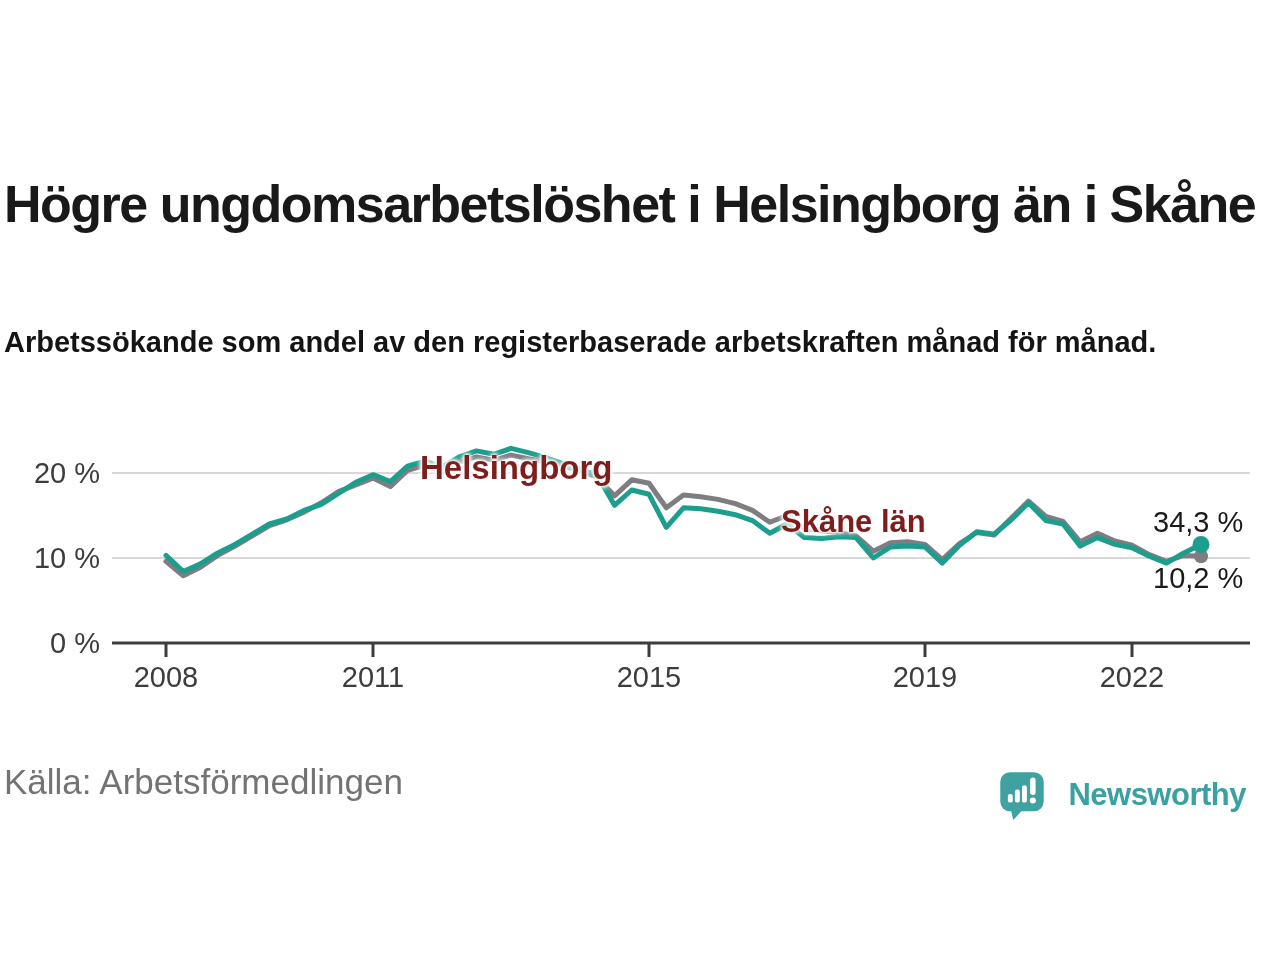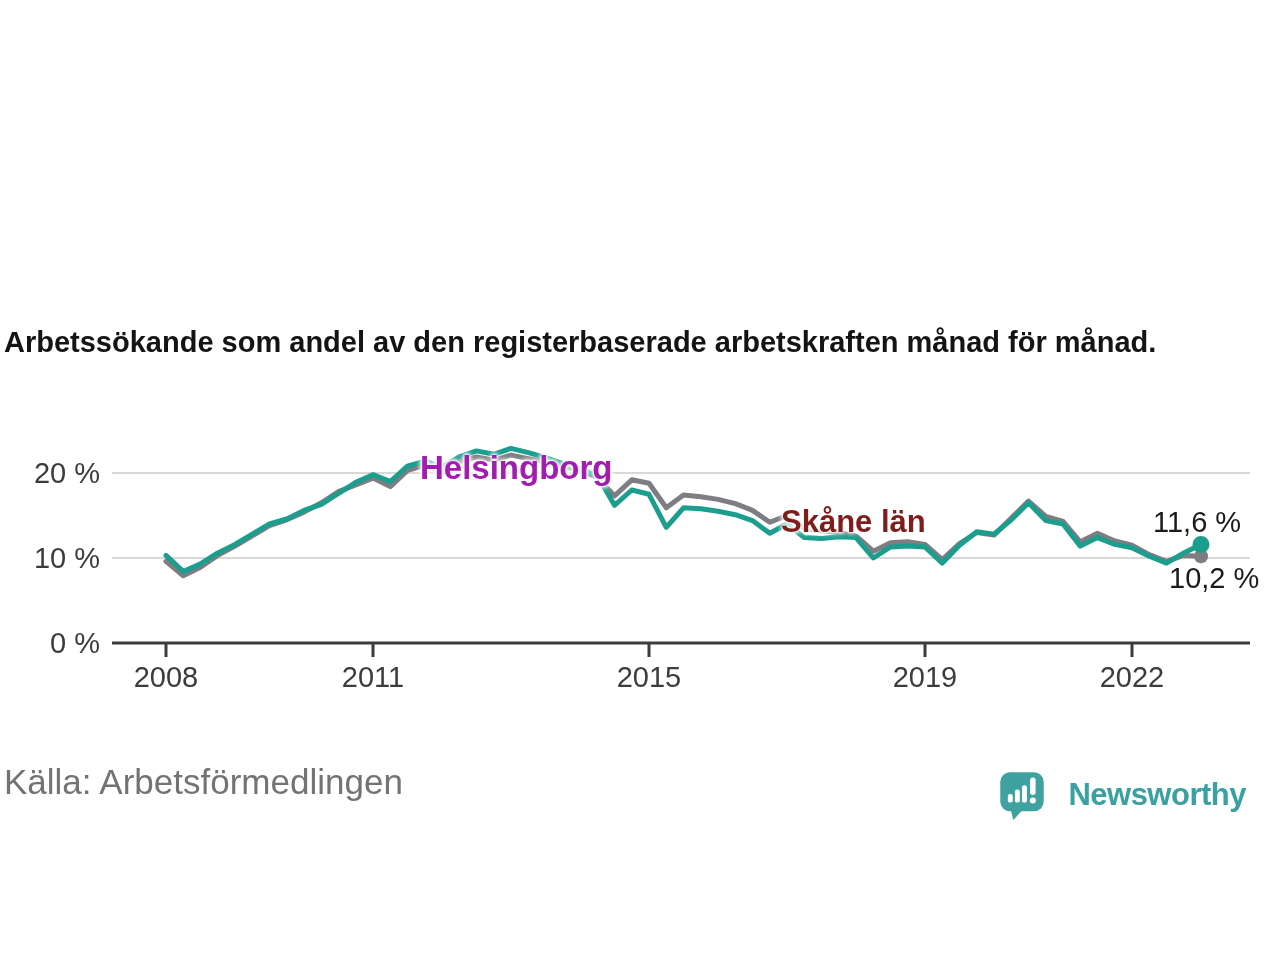--- a/index.html
+++ b/index.html
@@ -15,41 +15,42 @@
     position:absolute;left:4px;top:293px;width:1170px;
     font-size:29px;line-height:1.4;font-weight:700;color:#141414;
   }
   .chart{position:absolute;left:0;top:420px;width:1280px;height:290px;}
   .chart svg{display:block;width:1280px;height:290px;}
   .axis-text{font-family:"Liberation Sans","DejaVu Sans",sans-serif;font-size:29px;fill:#3c3c3c;}
   .series-label{
     position:absolute;font-weight:700;white-space:nowrap;
     text-shadow:0 0 3px #fff,0 0 3px #fff,0 0 5px #fff,0 0 5px #fff,0 0 7px #fff;
   }
-  .label-helsingborg{left:420px;top:449px;font-size:33px;color:#a21caf;}
+  .label-helsingborg{left:420px;top:449px;font-size:33px;color:#7f1d1d;}
   .label-skane{left:781px;top:504px;font-size:31px;color:#7f1d1d;}
   .end-label{
     position:absolute;font-size:29px;color:#1b1b1b;white-space:nowrap;
     text-shadow:0 0 3px #fff,0 0 4px #fff;
   }
   .end-label-top{left:1153px;top:506px;}
-  .end-label-bottom{left:1153px;top:562px;margin-left:16px;}
+  .end-label-bottom{left:1153px;top:562px;}
   .source{
     position:absolute;left:4px;top:762px;font-size:35px;color:#737373;
   }
   .brand{
     position:absolute;right:34px;top:770px;display:flex;align-items:center;gap:24px;
   }
   .brand-name{font-size:31px;font-weight:700;color:#39a1a1;letter-spacing:-0.5px;}
 </style>
 </head>
 <body>
 
 <div class="page">
 
+  <h1 class="title">Högre ungdomsarbetslöshet i Helsingborg än i Skåne</h1>
   <p class="subtitle">Arbetssökande som andel av den registerbaserade arbetskraften månad för månad.</p>
 
   <div class="chart">
     <svg viewBox="0 0 1280 290" xmlns="http://www.w3.org/2000/svg">
 
       <line x1="112" y1="53" x2="1250" y2="53" stroke="#d8d8d8" stroke-width="2"></line>
       <line x1="112" y1="138" x2="1250" y2="138" stroke="#d8d8d8" stroke-width="2"></line>
 
       <line x1="112" y1="223" x2="1250" y2="223" stroke="#3c3c3c" stroke-width="3"></line>
 
@@ -74,21 +75,21 @@
           <circle cx="1201.0" cy="136.3" r="7" fill="#7d7d82"></circle>
           <polyline points="166.0,135.4 183.3,151.6 200.5,143.9 217.8,132.9 235.0,124.4 252.3,114.2 269.5,104.0 286.8,98.9 304.0,90.4 321.3,84.4 338.5,73.4 355.8,62.4 373.0,54.7 390.3,61.5 407.5,46.2 424.8,41.1 442.0,47.1 459.3,36.9 476.5,30.9 493.8,34.3 511.0,28.4 528.3,32.6 545.5,37.7 562.8,43.6 580.0,48.8 597.3,55.6 614.5,85.3 631.8,70.0 649.0,74.3 666.3,107.4 683.5,87.8 700.8,88.7 718.0,91.3 735.3,94.7 752.5,100.6 769.8,113.3 787.0,104.0 804.3,117.6 821.5,118.4 838.8,116.8 856.0,117.6 873.3,138.0 890.5,126.9 907.8,126.1 925.0,126.9 942.3,143.1 959.5,125.3 976.8,111.7 994.0,114.2 1011.3,99.8 1028.5,82.8 1045.8,100.6 1063.0,104.0 1080.3,126.1 1097.5,117.6 1114.8,124.4 1132.0,127.8 1149.3,136.3 1166.5,143.1 1183.8,132.9 1201.0,124.4" fill="none" stroke="#1b9e8e" stroke-width="5" stroke-linejoin="round" stroke-linecap="round"></polyline>
           <circle cx="1201.0" cy="124.4" r="8.5" fill="#1b9e8e"></circle>
         </g>
     </svg>
   </div>
 
   <div class="series-label label-helsingborg">Helsingborg</div>
   <div class="series-label label-skane">Skåne län</div>
 
-  <div class="end-label end-label-top">11,6 %</div>
+  <div class="end-label end-label-top">34,3 %</div>
   <div class="end-label end-label-bottom">10,2 %</div>
 
   <div class="source">Källa: Arbetsförmedlingen</div>
 
   <div class="brand">
     <svg width="44" height="50" viewBox="0 0 40 46" xmlns="http://www.w3.org/2000/svg">
       <rect x="0" y="2" width="40" height="36" rx="9" fill="#3fa2a1"></rect>
       <path d="M9 34 L23 34 L12 46 Z" fill="#3fa2a1"></path>
       <rect x="7" y="22" width="4.5" height="8" rx="2" fill="#ffffff"></rect>
       <rect x="13.5" y="18" width="4.5" height="12" rx="2" fill="#ffffff"></rect>

